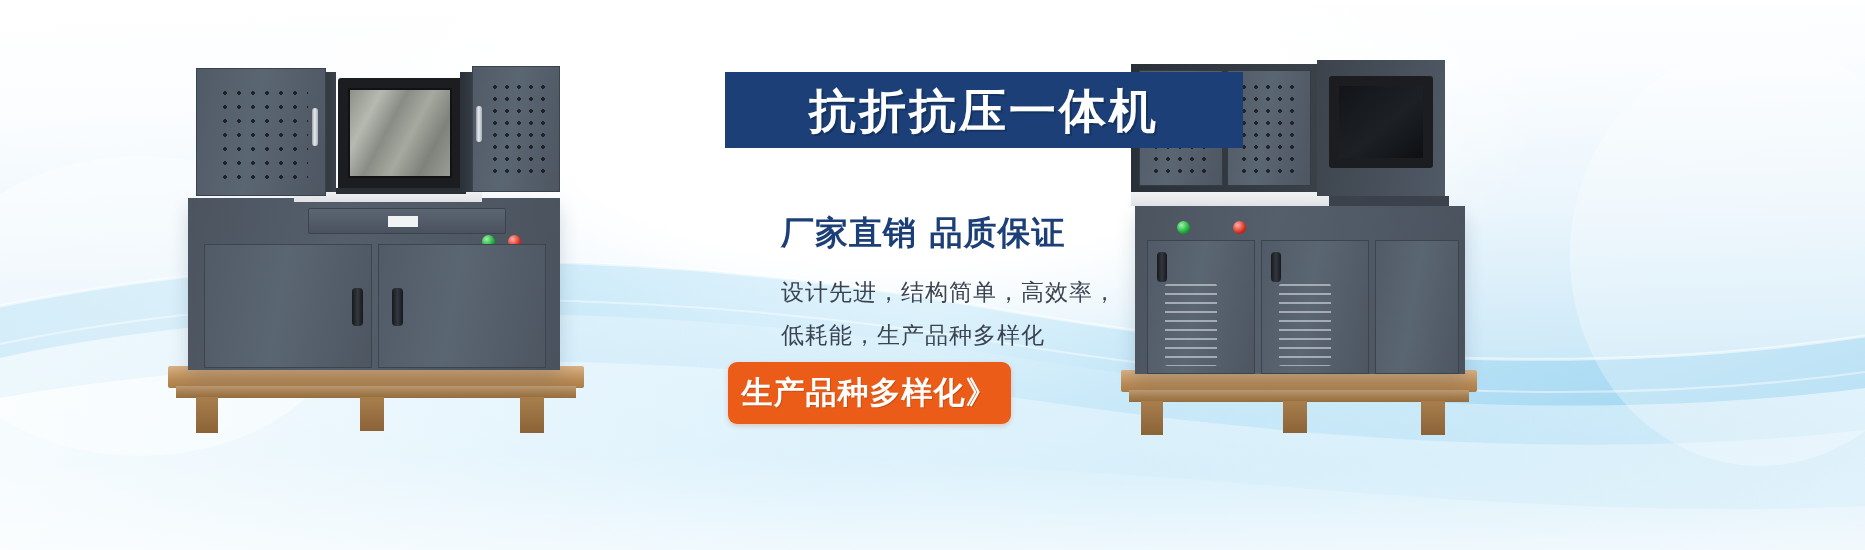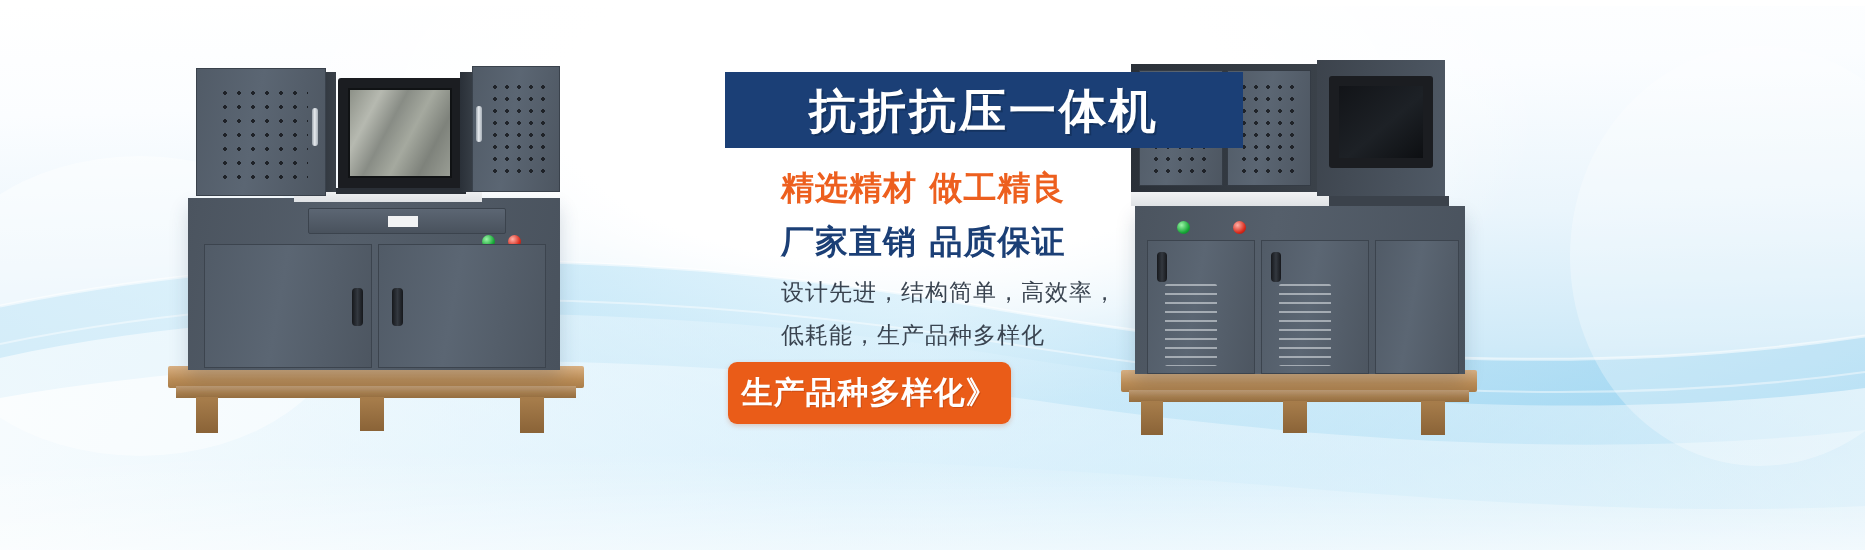--- a/index.html
+++ b/index.html
@@ -45,21 +45,21 @@
   }
 
   .head-line {
     position:absolute; left:46px;
     font-size:33px;
     font-weight:bold;
     white-space:nowrap;
     letter-spacing:1px;
   }
   .head-line.l1 { top:94px;  color:#ed5f1e; }
-  .head-line.l2 { top:148px; color:#1b3f76; }
+  .head-line.l2 { top:139px; color:#1b3f76; }
 
   .sub-line {
     position:absolute; left:46px;
     font-size:23px;
     color:#3a4450;
     white-space:nowrap;
     letter-spacing:1px;
     font-weight:normal;
   }
   .sub-line.s1 { top:205px; }
@@ -257,21 +257,20 @@
                 background:linear-gradient(140deg,#121418,#1d2126 55%,#0d0f12);"></div>
     <div class="mc-part" style="left:214px; top:148px; width:120px; height:10px; background:#3b424b;"></div>
   </div>
 
   <div id="textblock">
 
     <div class="title-bar">
       <span class="title-text">抗折抗压一体机</span>
     </div>
 
-    <div class="head-line l1">精选精材 做工精良</div>
 
     <div class="head-line l2">厂家直销  品质保证</div>
 
     <div class="sub-line s1">设计先进，结构简单，高效率，</div>
 
     <div class="sub-line s2">低耗能，生产品种多样化</div>
 
     <div class="cta-button">
       <span class="cta-text">生产品种多样化》</span>
     </div>

